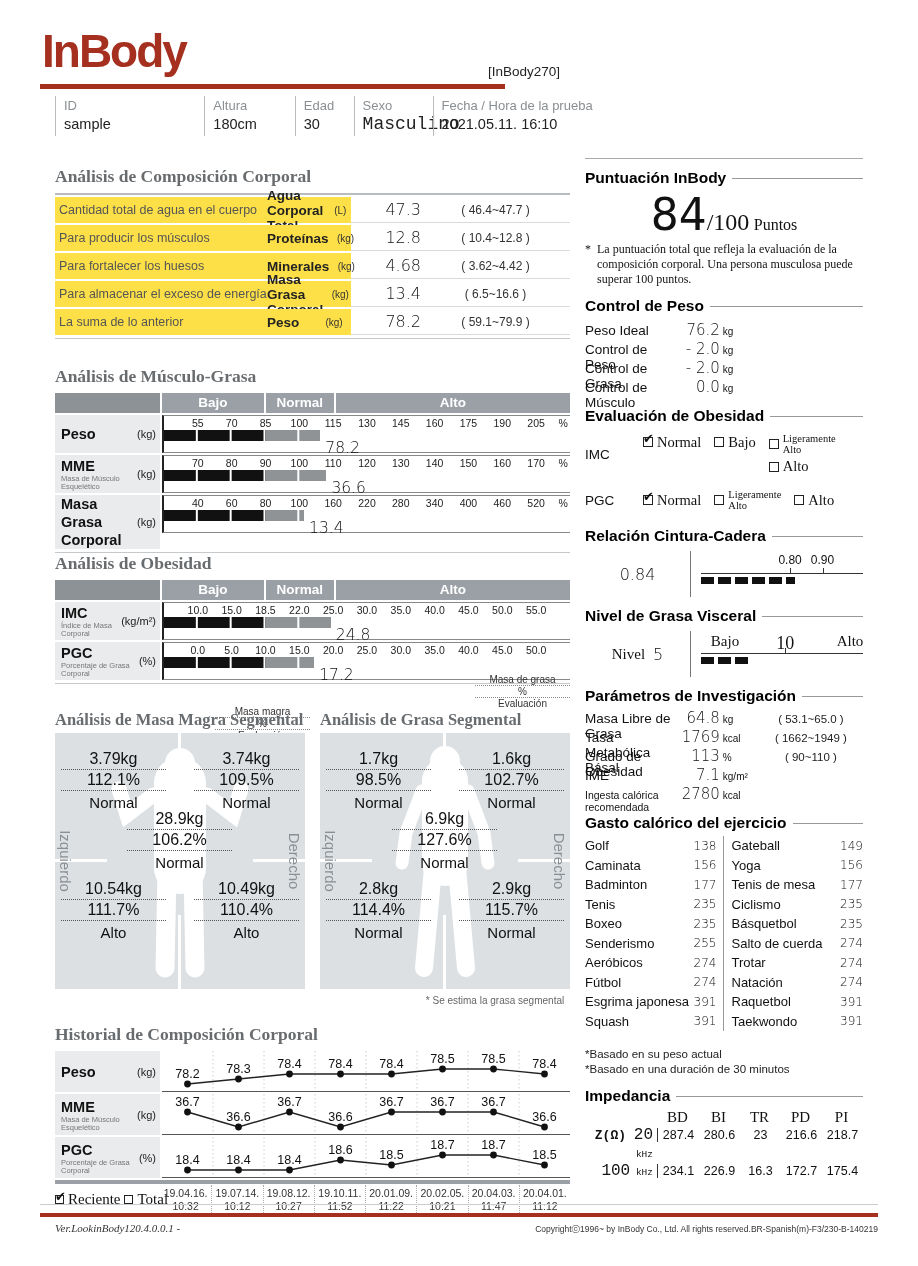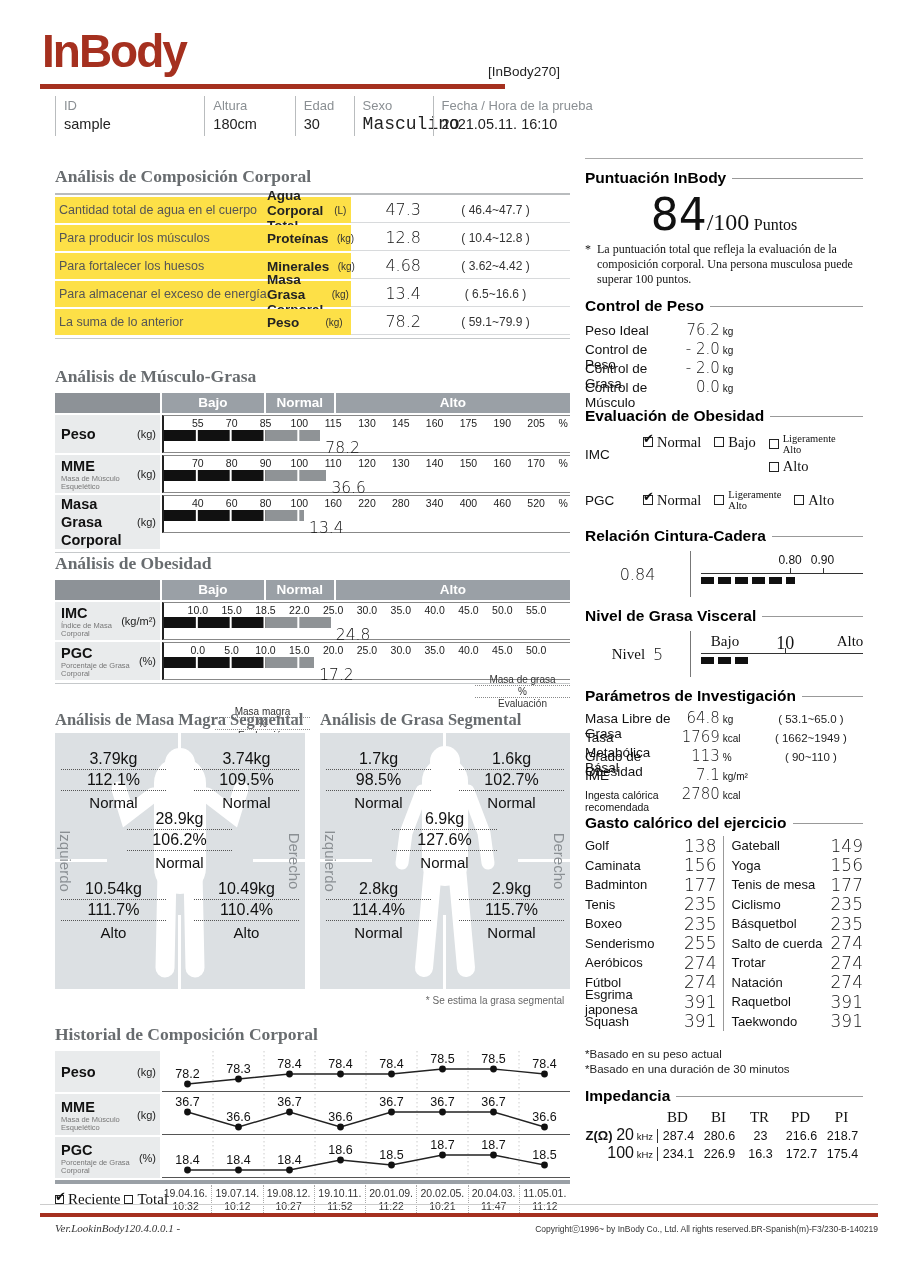--- a/index.html
+++ b/index.html
@@ -112,28 +112,28 @@
   .atick{position:absolute;top:17px;height:6px;border-left:1px solid #333;}
   .albl{position:absolute;top:2px;transform:translateX(-50%);font-size:12px;}
   .albl.serif{font-family:"Liberation Serif",serif;font-size:15px;}
   .albl.big{font-family:"Liberation Serif",serif;font-size:18px;}
   .dashbar{position:absolute;left:0;top:26px;height:7px;background:repeating-linear-gradient(90deg,#111 0 13px,#fff 13px 17px);}
   .exw{display:flex;margin-top:4px;}
   .excol{flex:1;}
   .excol.right{border-left:1px solid #999;padding-left:8px;margin-left:6px;}
   .exrow{display:flex;align-items:center;height:19.5px;}
   .exname{flex:1;font-size:13px;}
-  .exkcal{font-size:17px;font-family:"DejaVu Sans",sans-serif;font-weight:300;}
+  .exkcal{font-size:12px;font-family:"DejaVu Sans",sans-serif;font-weight:300;}
   .exnotes{margin-top:16px;font-size:11.5px;color:#222;line-height:15px;}
   .imp{margin-top:4px;}
   .imp-head{display:flex;}
   .imp-spacer{width:72px;flex:none;}
   .imp-col{width:41px;text-align:center;font-family:"Liberation Serif",serif;font-size:15px;}
   .imp-row{display:flex;align-items:baseline;}
-  .imp-lab{width:72px;flex:none;text-align:right;padding-right:4px;box-sizing:border-box;font-family:Liberation Sans, sans-serif;}
+  .imp-lab{width:72px;flex:none;text-align:right;padding-right:4px;box-sizing:border-box;font-family:Liberation Mono, monospace;}
   .imp-z{font-size:13px;font-weight:bold;}
   .imp-f{font-size:16px;}
   .imp-u{font-size:9.5px;}
   .imp-vals{display:flex;border-left:1px solid #333;}
   .imp-v{width:41px;text-align:center;font-size:12.5px;}
 </style>
 </head>
 <body>
 
 <div class="page">
@@ -746,21 +746,21 @@
           </div>
           <div class="dcell">
             <div>20.02.05.</div>
             <div>10:21</div>
           </div>
           <div class="dcell">
             <div>20.04.03.</div>
             <div>11:47</div>
           </div>
           <div class="dcell">
-            <div>11.05.01.</div>
+            <div>20.04.01.</div>
             <div>11:12</div>
           </div>
         </div>
     </div>
   </div>
 
   <div class="rcol">
     <div class="rtoprule"></div>
 
     <div class="rhead">

